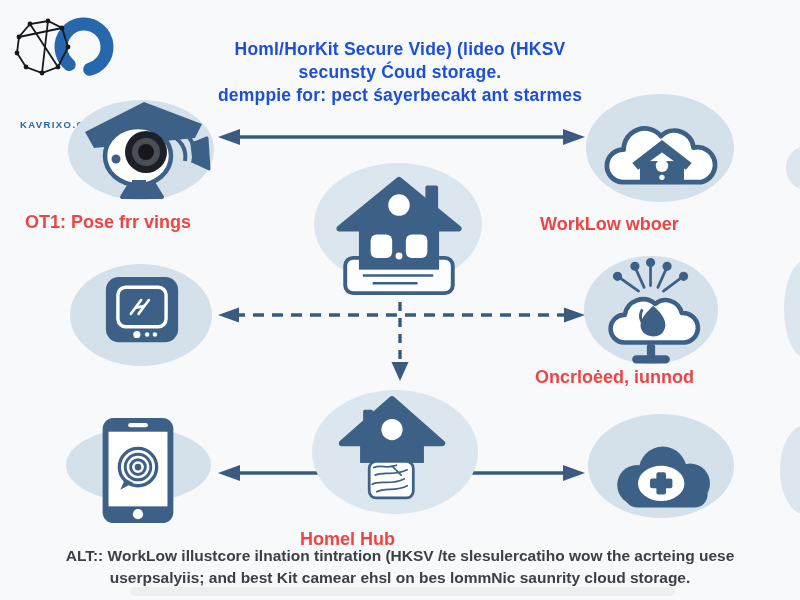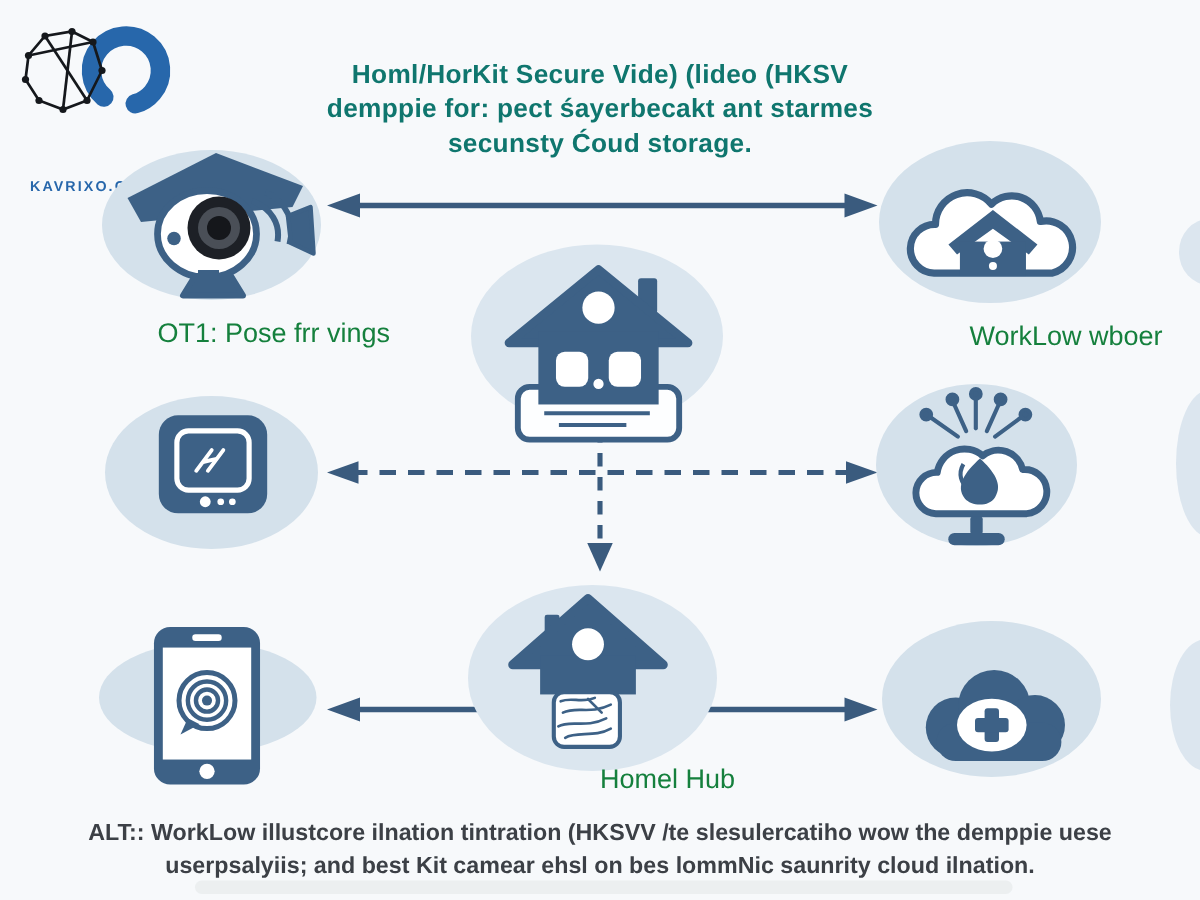--- a/index.html
+++ b/index.html
@@ -2,24 +2,24 @@
 <html><head>
 <meta charset="utf-8">
 <style>
   html,body{margin:0;padding:0;}
   .page{position:relative;width:800px;height:600px;background:#f7f9fb;overflow:hidden;
         font-family:"Liberation Sans","DejaVu Sans",sans-serif;color:#3f434a;}
   .bubble{position:absolute;background:#d4e1eb;border-radius:50%;}
   .bubble.lighter{background:#dbe6ef;}
   .sliver{position:absolute;background:#dce6ef;border-radius:50%;}
   .title{position:absolute;left:170px;top:38px;width:460px;text-align:center;
-         font-weight:bold;font-size:17.5px;line-height:1.32;color:#0f766e;letter-spacing:.2px;}
+         font-weight:bold;font-size:17.5px;line-height:1.32;color:#1d4ed8;letter-spacing:.2px;}
   .brand{position:absolute;left:20px;top:87px;width:120px;font-size:9.5px;font-weight:bold;
          letter-spacing:1.4px;color:#2767ab;margin-top:32px;}
-  .node-label{position:absolute;text-align:right;font-weight:normal;font-size:18px;color:#15803d;}
+  .node-label{position:absolute;text-align:left;font-weight:bold;font-size:18px;color:#ef4444;}
   .alt{position:absolute;left:30px;top:545px;width:740px;text-align:center;
        font-weight:bold;font-size:15.5px;line-height:1.4;color:#3c4046;}
   .bottom-bar{position:absolute;left:130px;top:587px;width:545px;height:9px;
               background:#e9ecee;border-radius:5px;opacity:.8;}
   svg{position:absolute;overflow:visible;}
 </style>
 </head>
 <body>
 
 <div class="page">
@@ -45,22 +45,22 @@
         <circle cx="9" cy="43" r="2.4"></circle>
       <circle cx="18" cy="57" r="2.4"></circle>
         <circle cx="34" cy="63" r="2.4"></circle>
         <circle cx="50" cy="57" r="2.4"></circle>
     </g>
   </svg>
   <div class="brand">KAVRIXO.COM</div>
 
   <div class="title">
     <div>Homl/HorKit Secure Vide) (lideo (HKSV</div>
+    <div>secunsty Ćoud storage.</div>
     <div>demppie for: pect śayerbecakt ant starmes</div>
-    <div>secunsty Ćoud storage.</div>
   </div>
 
   <svg style="left:0;top:0;" width="800" height="600" viewBox="0 0 800 600">
     <g stroke="#3a5b7e" fill="#3a5b7e">
 
       <g>
         <line x1="234" y1="137" x2="569" y2="137" stroke-width="3.6"></line>
         <polygon points="218,137 240,129 240,145" stroke="none"></polygon>
         <polygon points="585,137 563,129 563,145" stroke="none"></polygon>
       </g>
@@ -152,20 +152,21 @@
         <circle cx="85" cy="9" r="3.5"></circle>
       <line x1="81" y1="36" x2="100" y2="22"></line>
         <circle cx="103" cy="20" r="3.5"></circle>
     </g>
     <path d="M38,92 A15,15 0 0 1 39,62 A20,20 0 0 1 72,50 A18,18 0 0 1 101,60 A15,15 0 0 1 104,92 Z" fill="#fff" stroke="#3d6186" stroke-width="5" stroke-linejoin="round"></path>
     <path d="M70,52 C59,62 52,72 59,81 C64,87 77,87 81,80 C87,71 80,61 70,52 Z" fill="#3d6186"></path>
     <path d="M62,74 C56,70 54,63 58,56" fill="none" stroke="#3d6186" stroke-width="3"></path>
     <rect x="63" y="94" width="9" height="13" rx="2" fill="#3d6186"></rect>
     <rect x="47" y="106" width="41" height="9" rx="4.5" fill="#3d6186"></rect>
   </svg>
+  <div class="node-label" style="left:535px;top:367px;width:235px;">Oncrloėed, iunnod</div>
 
   <div class="bubble" style="left:66px;top:428px;width:145px;height:74px;"></div>
   <svg style="left:88px;top:416px;" width="100" height="110" viewBox="0 0 100 112">
     <rect x="14" y="2" width="72" height="107" rx="11" fill="#3d6186"></rect>
     <rect x="20" y="16" width="60" height="76" fill="#fff"></rect>
     <rect x="40" y="7" width="20" height="4.5" rx="2.2" fill="#fff"></rect>
     <circle cx="50" cy="100" r="5.2" fill="#fff"></circle>
     <circle cx="50" cy="52" r="19" fill="none" stroke="#3d6186" stroke-width="3.4"></circle>
     <polygon points="37,64 32,75 45,68" fill="#3d6186"></polygon>
     <circle cx="50" cy="52" r="13" fill="none" stroke="#3d6186" stroke-width="3"></circle>
@@ -181,32 +182,32 @@
     <circle cx="80" cy="52" r="14" fill="#fff"></circle>
     <rect x="50" y="94" width="58" height="48" rx="9" fill="#fff" stroke="#3d6186" stroke-width="3.6"></rect>
     <g fill="none" stroke="#3d6186" stroke-width="2.3" stroke-linecap="round">
       <path d="M56,102 C66,98 74,104 86,99"></path>
       <path d="M58,112 C70,106 82,114 100,105"></path>
       <path d="M54,124 C64,118 78,126 96,117"></path>
       <path d="M60,134 C70,128 86,134 100,126"></path>
       <path d="M80,100 L92,112"></path>
     </g>
   </svg>
-  <div class="node-label" style="left:300px;top:509px;width:190px;">Homel Hub</div>
+  <div class="node-label" style="left:300px;top:529px;width:190px;">Homel Hub</div>
 
   <div class="bubble" style="left:588px;top:414px;width:146px;height:104px;"></div>
   <svg style="left:602px;top:437px;" width="120" height="80" viewBox="0 0 150 100">
     <circle cx="44" cy="60" r="25" fill="#3d6186"></circle>
     <circle cx="76" cy="42" r="30" fill="#3d6186"></circle>
     <circle cx="110" cy="58" r="25" fill="#3d6186"></circle>
     <rect x="28" y="56" width="104" height="32" rx="16" fill="#3d6186"></rect>
     <ellipse cx="74" cy="58" rx="29" ry="22" fill="#fff"></ellipse>
     <rect x="68" y="44" width="12" height="28" rx="2.5" fill="#3d6186"></rect>
     <rect x="60" y="52" width="28" height="12" rx="2.5" fill="#3d6186"></rect>
   </svg>
 
   <div class="alt">
-    <div>ALT:: WorkLow illustcore ilnation tintration (HKSVV /te slesulercatiho wow the demppie uese</div>
-    <div>userpsalyiis; and best Kit camear ehsl on bes lommNic saunrity cloud ilnation.</div>
+    <div>ALT:: WorkLow illustcore ilnation tintration (HKSV /te slesulercatiho wow the acrteing uese</div>
+    <div>userpsalyiis; and best Kit camear ehsl on bes lommNic saunrity cloud storage.</div>
   </div>
   <div class="bottom-bar"></div>
 
 </div>
 
 </body></html>

